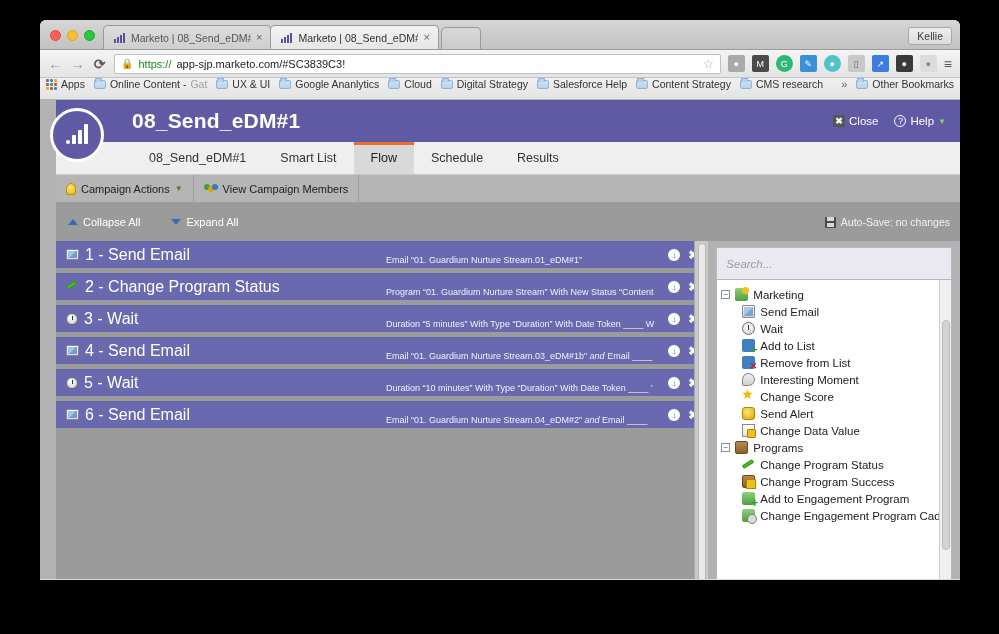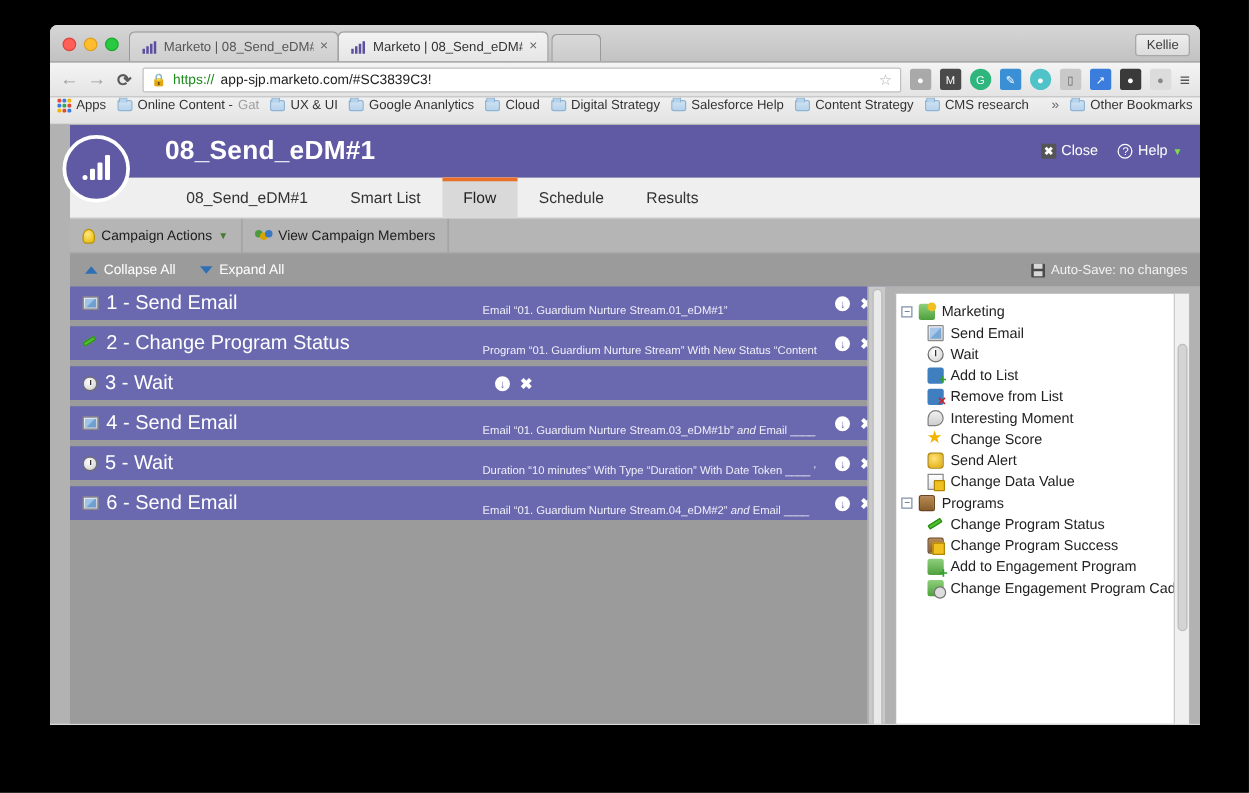--- a/index.html
+++ b/index.html
@@ -242,23 +242,23 @@
   }
   .people-ico b {
     position:absolute; width:6px; height:6px; border-radius:50%; display:block;
   }
   .people-ico b:nth-child(1){ background:#4a9b3f; left:0; top:1px; }
   .people-ico b:nth-child(2){ background:#d8a400; left:4px; top:3px; }
   .people-ico b:nth-child(3){ background:#3a77c4; left:8px; top:1px; }
   .caret-dn { font-size: 8px; color: #4a7a32; }
 
   .collapse-row {
-    height: 26px;
+    height: 38px;
     background: #9b9b9b;
-    display: flex; align-items: center; gap: 20px;
+    display: flex; align-items: center; gap: 31px;
     padding-left: 12px;
     font-size: 11px; color: #fff;
     position: relative;
   }
   .cr-item { display: flex; align-items: center; gap: 5px; }
   .tri-up { width:0;height:0;border-left:5px solid transparent;border-right:5px solid transparent;border-bottom:6px solid #2f6fb5; }
   .tri-dn { width:0;height:0;border-left:5px solid transparent;border-right:5px solid transparent;border-top:6px solid #2f6fb5; }
   .autosave {
     position: absolute; right: 10px;
     display: flex; align-items: center; gap: 5px;
@@ -672,20 +672,21 @@
             <span class="ico-circle-dn">↓</span>
             <span class="ico-x">✖</span>
           </div>
         </div>
 
         <div class="flow-step">
           <div class="step-left">
             <span class="g g-wait"></span>
             <span>3 - Wait</span>
           </div>
+          <div class="step-detail"><span>Duration “5 minutes” With Type “Duration” With Date Token ____  W</span><em></em><span></span></div>
           <div class="step-actions">
             <span class="ico-circle-dn">↓</span>
             <span class="ico-x">✖</span>
           </div>
         </div>
 
         <div class="flow-step">
           <div class="step-left">
             <span class="g g-email"></span>
             <span>4 - Send Email</span>
@@ -720,20 +721,23 @@
             <span class="ico-x">✖</span>
           </div>
         </div>
 
         <div class="flow-scroll">
           <div class="flow-scroll-thumb"></div>
         </div>
       </div>
 
       <div class="palette">
+        <div class="search-box">
+          <span>Search...</span>
+        </div>
 
         <div class="tree">
 
           <div class="tree-group">
             <span class="expander">−</span>
             <span class="ti-ico ic-folks"></span>
             <span>Marketing</span>
           </div>
 
           <div class="tree-item">

